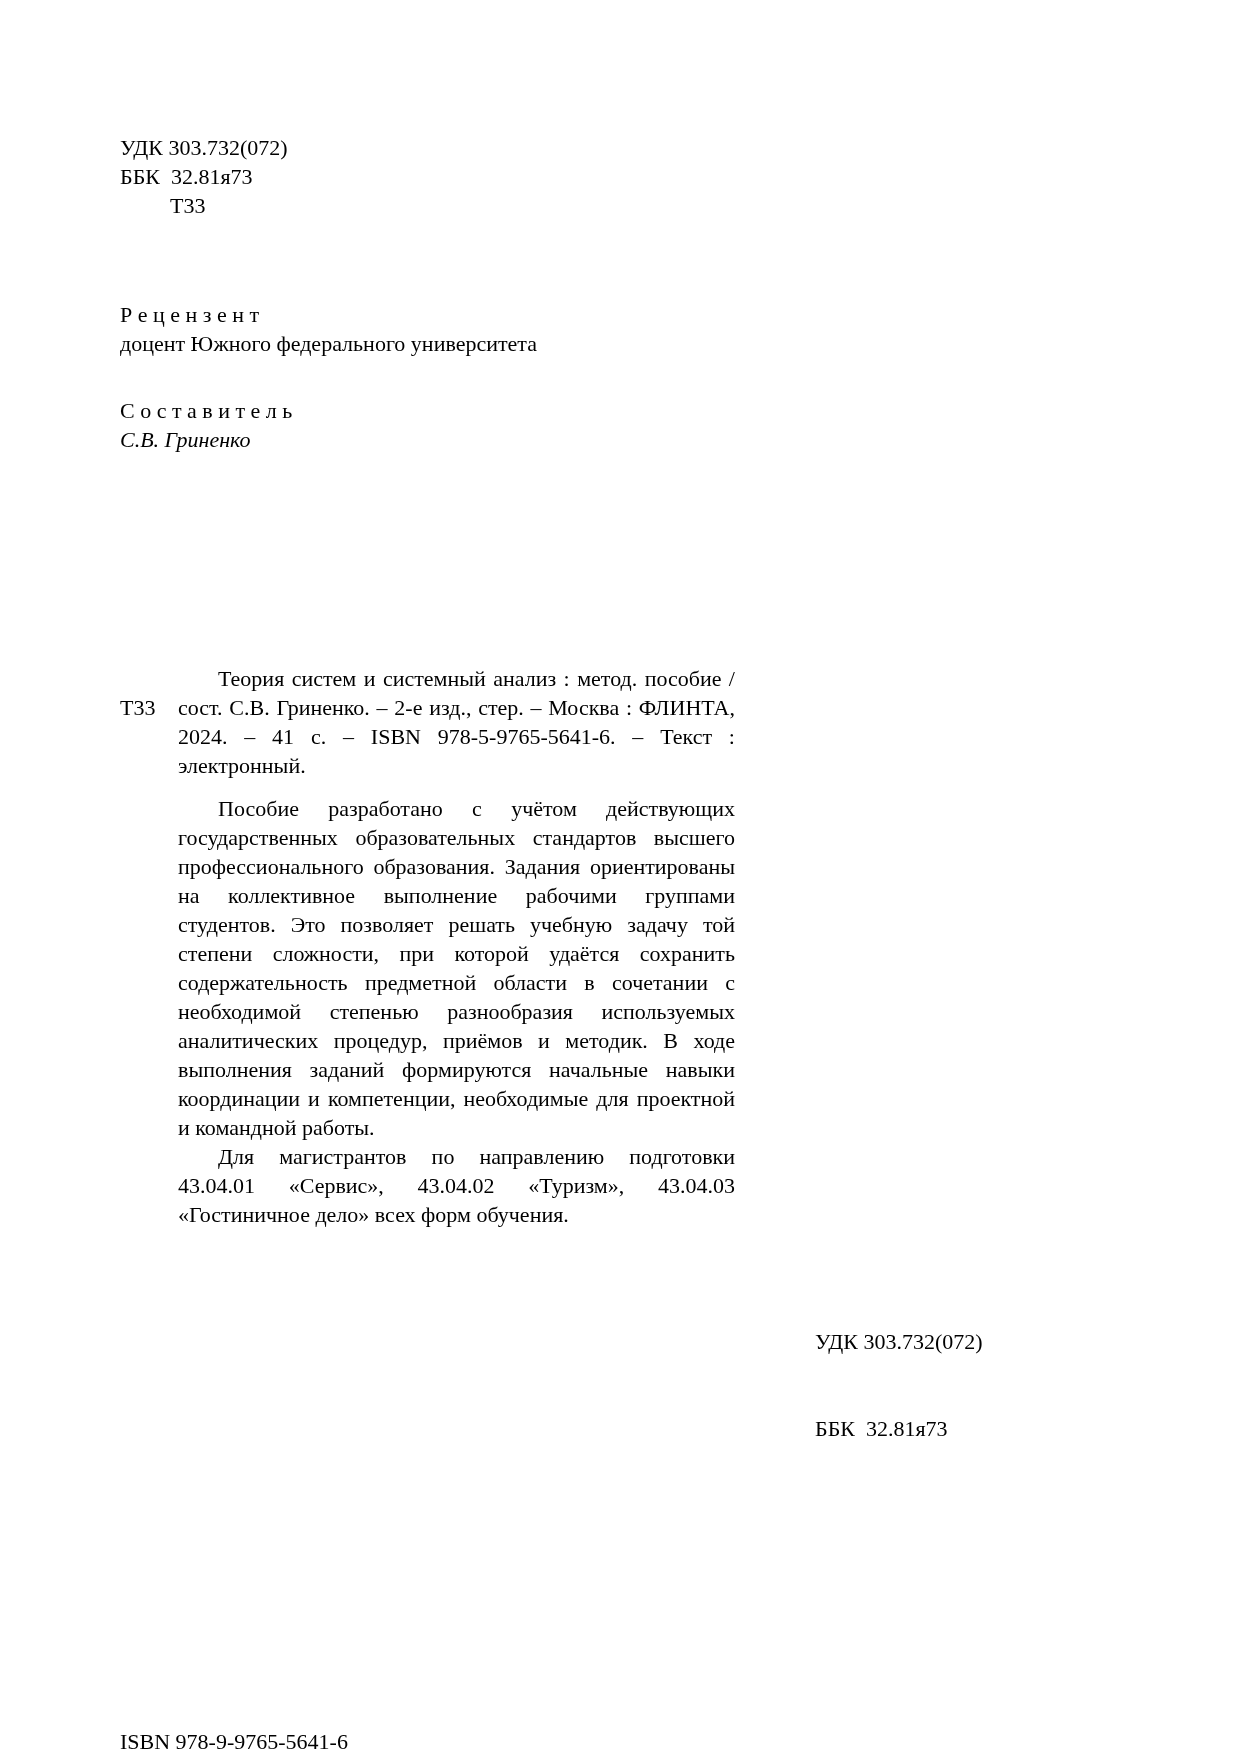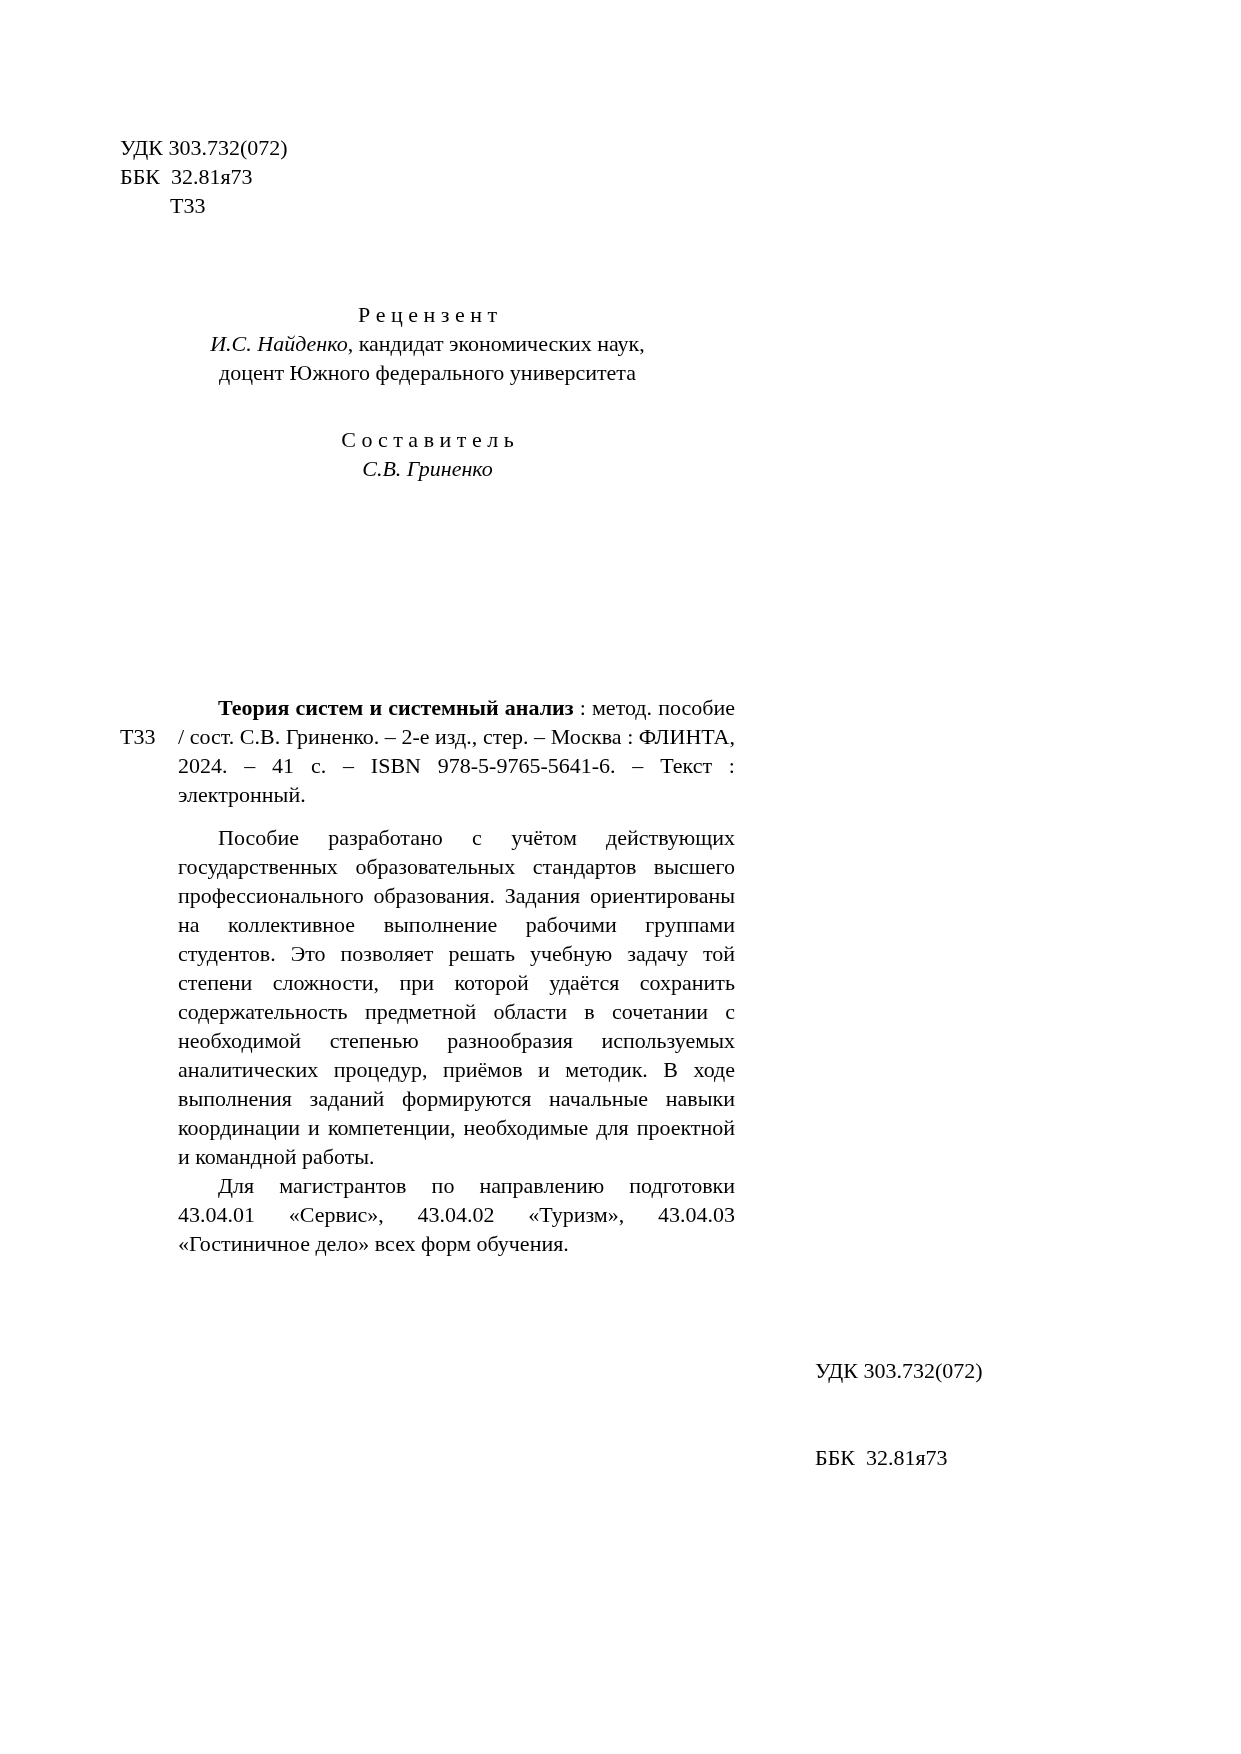--- a/index.html
+++ b/index.html
@@ -17,39 +17,39 @@
     font-size: 22px;
     line-height: 29px;
     box-sizing: border-box;
     padding: 133px 251px 0 120px;
     overflow: hidden;
   }
   .top-codes { text-align: left; }
   .top-codes .code-line { white-space: pre; }
   .top-codes .t33 { padding-left: 50px; }
 
-  .centered { text-align: center; }
+  .centered { }
   .reviewer-block { margin-top: 80px; }
   .compiler-block { margin-top: 38px; }
   .italic { font-style: italic; }
 
   .biblio-block {
     position: relative;
     margin-top: 210px;
     margin-left: 58px;
     text-align: justify;
     text-indent: 40px;
   }
   .biblio-code {
     position: absolute;
     left: -58px;
     top: 29px;
     text-indent: 0;
   }
-  .biblio-title { font-weight: bold; }
+  .biblio-title { font-weight: normal; }
 
   .annotation { margin-top: 14px; }
   .annotation p {
     margin: 0 0 0 58px;
     text-align: justify;
     text-indent: 40px;
   }
 
   .bottom-codes {
     margin-top: 40px;
@@ -79,21 +79,20 @@
 <div class="page">
 
   <div class="top-codes">
     <div class="code-line">УДК 303.732(072)</div>
     <div class="code-line">ББК  32.81я73</div>
     <div class="code-line t33">Т33</div>
   </div>
 
   <div class="centered reviewer-block">
     <div>Р е ц е н з е н т</div>
-    <div><span class="italic">И.С. Найденко</span><span>, кандидат экономических наук,</span></div>
     <div>доцент Южного федерального университета</div>
   </div>
 
   <div class="centered compiler-block">
     <div>С о с т а в и т е л ь</div>
     <div class="italic">С.В. Гриненко</div>
   </div>
 
   <div class="biblio-block">
     <span class="biblio-code">Т33</span>

